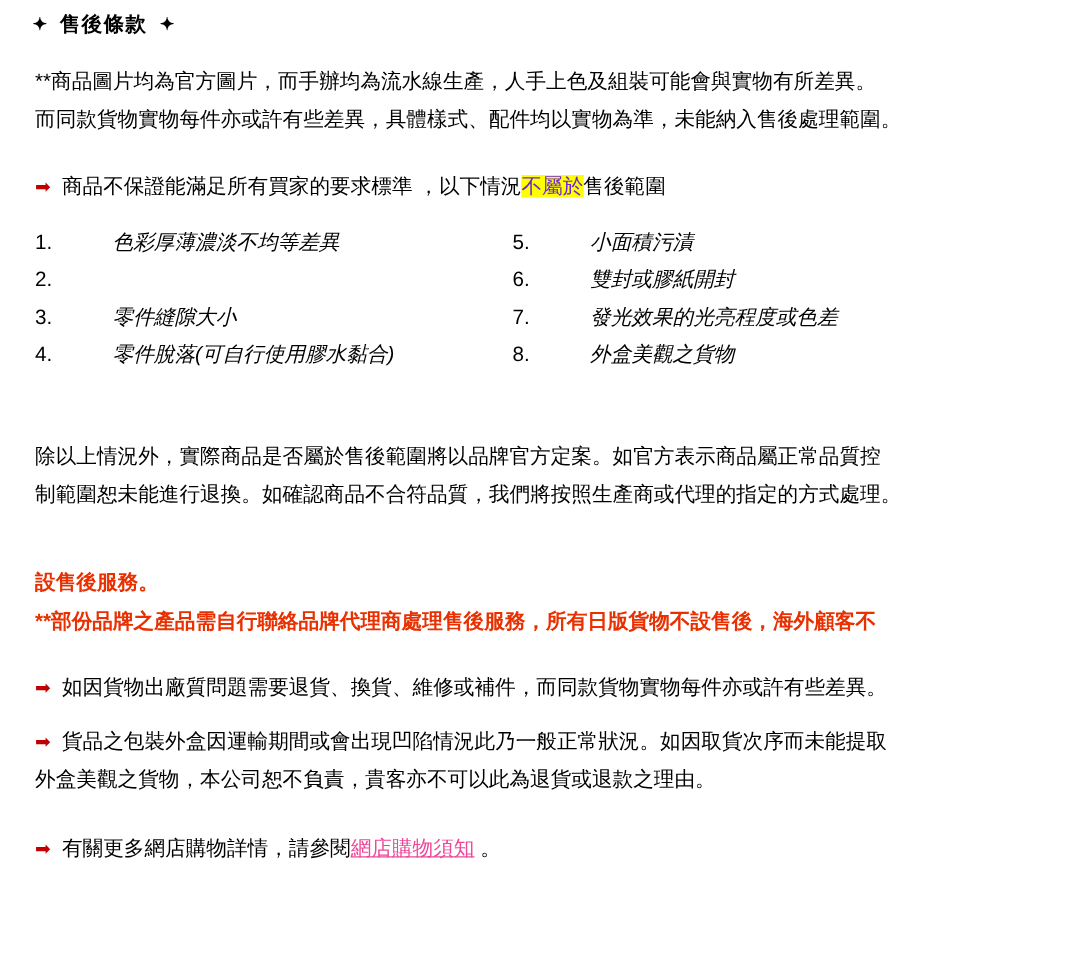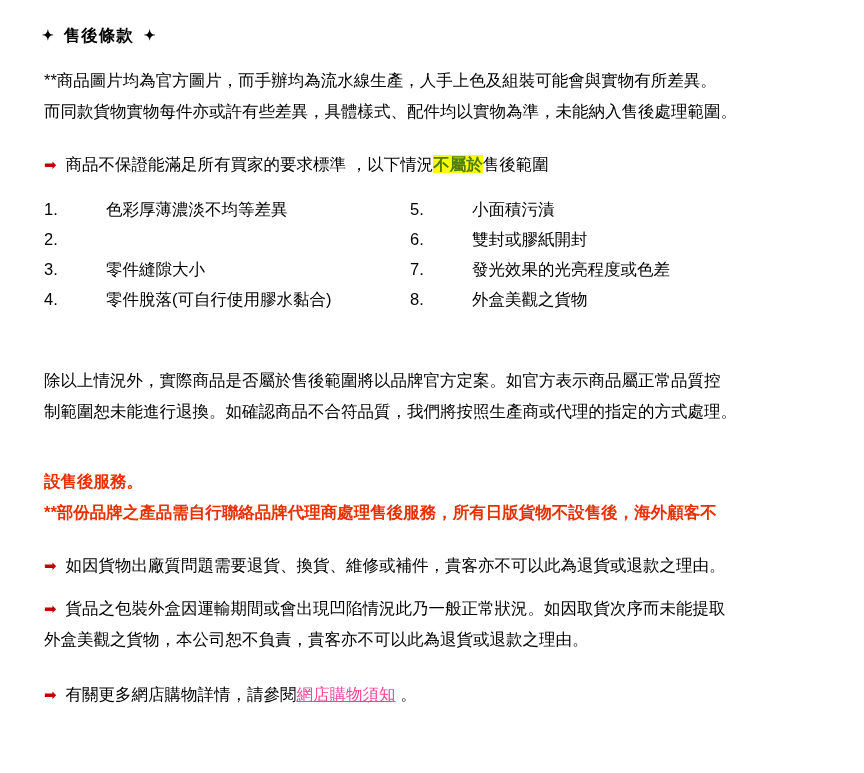--- a/index.html
+++ b/index.html
@@ -11,21 +11,21 @@
     width: 864px;
     height: 773px;
     font-family: "Liberation Sans", sans-serif;
     color: #000000;
     overflow: hidden;
   }
   .page {
     position: relative;
     width: 792px;
     height: 773px;
-    padding: 16px;
+    padding: 0;
     box-sizing: border-box;
   }
   .title-row {
     padding: 6px 0 0 26px;
     font-size: 16.5px;
     line-height: 26px;
     font-weight: bold;
   }
   .diamond {
     font-size: 14px;
@@ -48,22 +48,21 @@
     font-size: 16.5px;
     line-height: 31px;
   }
   .arrow {
     color: #c00000;
     font-size: 15px;
     margin-right: 9px;
   }
   .hl {
     background: #ffff00;
-    color: #4d7c0f;
-    font-weight: bold;
+    color: #6d28d9;
   }
   .redbold {
     color: #e83000;
     font-weight: bold;
   }
   .link {
     color: #ec4899;
   }
   .redlink {
     color: #e03000;
@@ -85,20 +84,21 @@
     font-size: 16.5px;
     line-height: 30px;
     display: flex;
   }
   .num {
     width: 62px;
     flex: 0 0 62px;
   }
   .itxt {
     flex: 1;
+    font-style: italic;
   }
   .gap-lg { height: 34px; }
   .gap-md { height: 22px; }
   .gap-sm { height: 12px; }
 </style>
 </head>
 <body>
 
 <div class="page">
 
@@ -167,21 +167,21 @@
   <div class="gap-md"></div>
 
   <div class="para-block">
     <div class="para redbold">設售後服務。</div>
     <div class="para redbold">**部份品牌之產品需自行聯絡品牌代理商處理售後服務，所有日版貨物不設售後，海外顧客不</div>
   </div>
 
   <div class="gap-md"></div>
 
   <div class="arrow-line">
-    <span class="arrow">➡</span><span>如因貨物出廠質問題需要退貨、換貨、維修或補件，貴客亦不可以此為退貨或退款之理由。</span>
+    <span class="arrow">➡</span><span>如因貨物出廠質問題需要退貨、換貨、維修或補件，而同款貨物實物每件亦或許有些差異。</span>
   </div>
 
   <div class="gap-sm"></div>
 
   <div>
     <div class="arrow-line">
       <span class="arrow">➡</span><span>貨品之包裝外盒因運輸期間或會出現凹陷情況此乃一般正常狀況。如因取貨次序而未能提取</span>
     </div>
     <div class="para">外盒美觀之貨物，本公司恕不負責，貴客亦不可以此為退貨或退款之理由。</div>
   </div>

